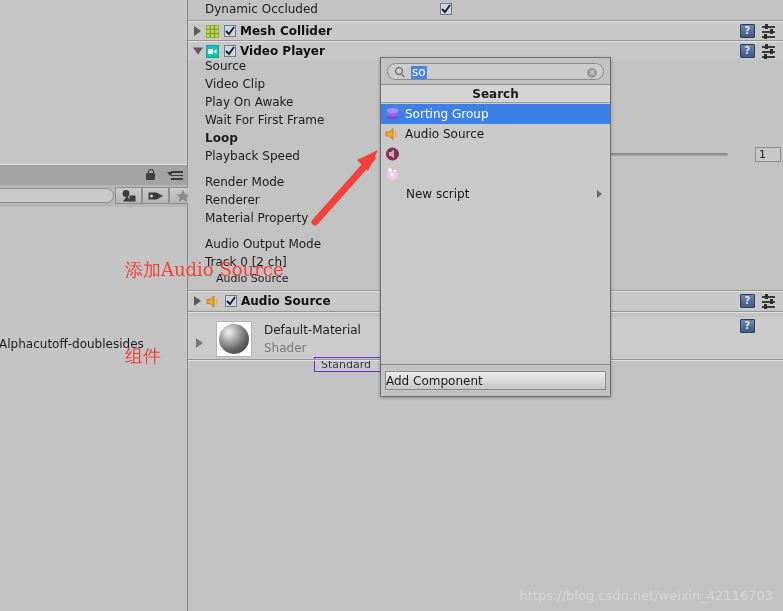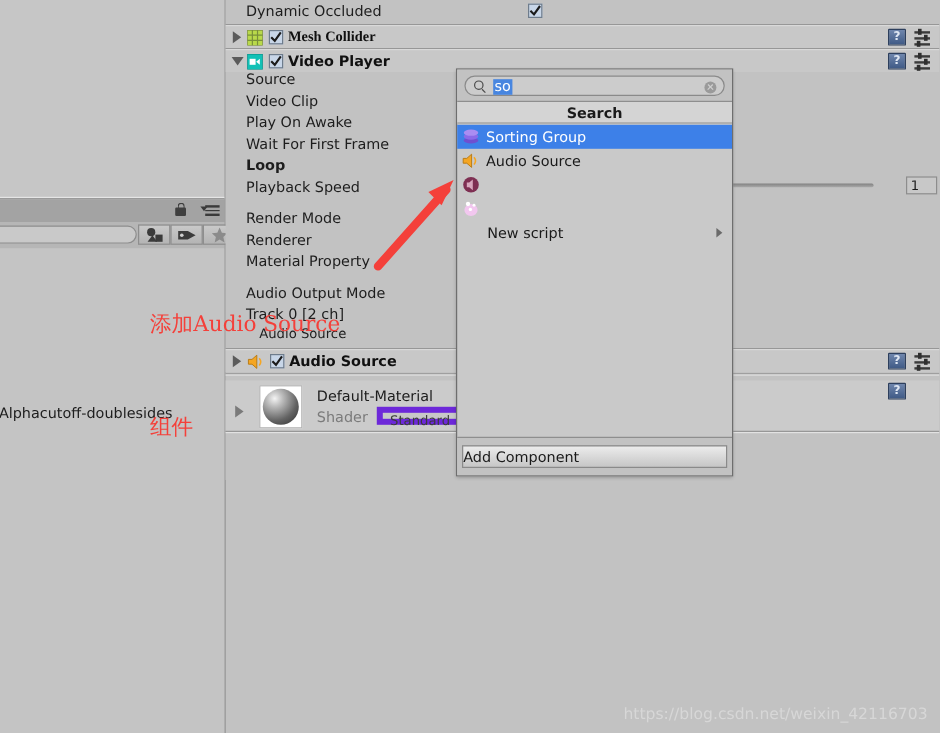--- a/index.html
+++ b/index.html
@@ -312,24 +312,24 @@
   }
   .mat-name {
     position:absolute; left:76px; top:6px;
     font-size:12px; color:#1d1d1d;
   }
   .shader-label {
     position:absolute; left:76px; top:24px;
     font-size:12px; color:#7b7b7b;
   }
   .shader-drop {
-    position:absolute; left:126px; top:22px;
+    position:absolute; left:126px; top:40px;
     width:105px; height:15px;
     background:#c8c8c8;
-    border:5px solid #6d28d9;
+    border:1px solid #6d28d9;
     box-sizing:border-box;
     font-size:11px; color:#3b3b3b;
     padding-left:6px; line-height:13px;
   }
 
   
   .num-field {
     position:absolute;
     background:#c8c8c8;
     border:1px solid #8d8d8d;
@@ -434,21 +434,21 @@
             <line x1="8.6" y1="0" x2="8.6" y2="13"></line>
           <line x1="0" y1="4.3" x2="13" y2="4.3"></line>
             <line x1="0" y1="8.6" x2="13" y2="8.6"></line>
         </g>
       </svg>
       <div class="ck" style="left:36px;">
         <svg width="10" height="10" viewBox="0 0 10 10">
             <path d="M1 5 L4 8 L9 1" stroke="#1c1c1c" stroke-width="1.8" fill="none"></path>
           </svg>
       </div>
-      <div class="comp-title" style="left:52px;font-family:Liberation Serif, serif;">Mesh Collider</div>
+      <div class="comp-title" style="left:52px;">Mesh Collider</div>
       <div class="help-icon" style="right:28px; top:2px;">
           <span>?</span>
         </div>
       <div class="gear-icon" style="right:7px; top:3px;">
         <i style="top:1px;"></i>
           <i style="top:6px;"></i>
           <i style="top:11px;"></i>
         <b style="left:3px;top:-1px;"></b>
           <b style="left:8px;top:4px;"></b>
           <b style="left:2px;top:9px;"></b>

